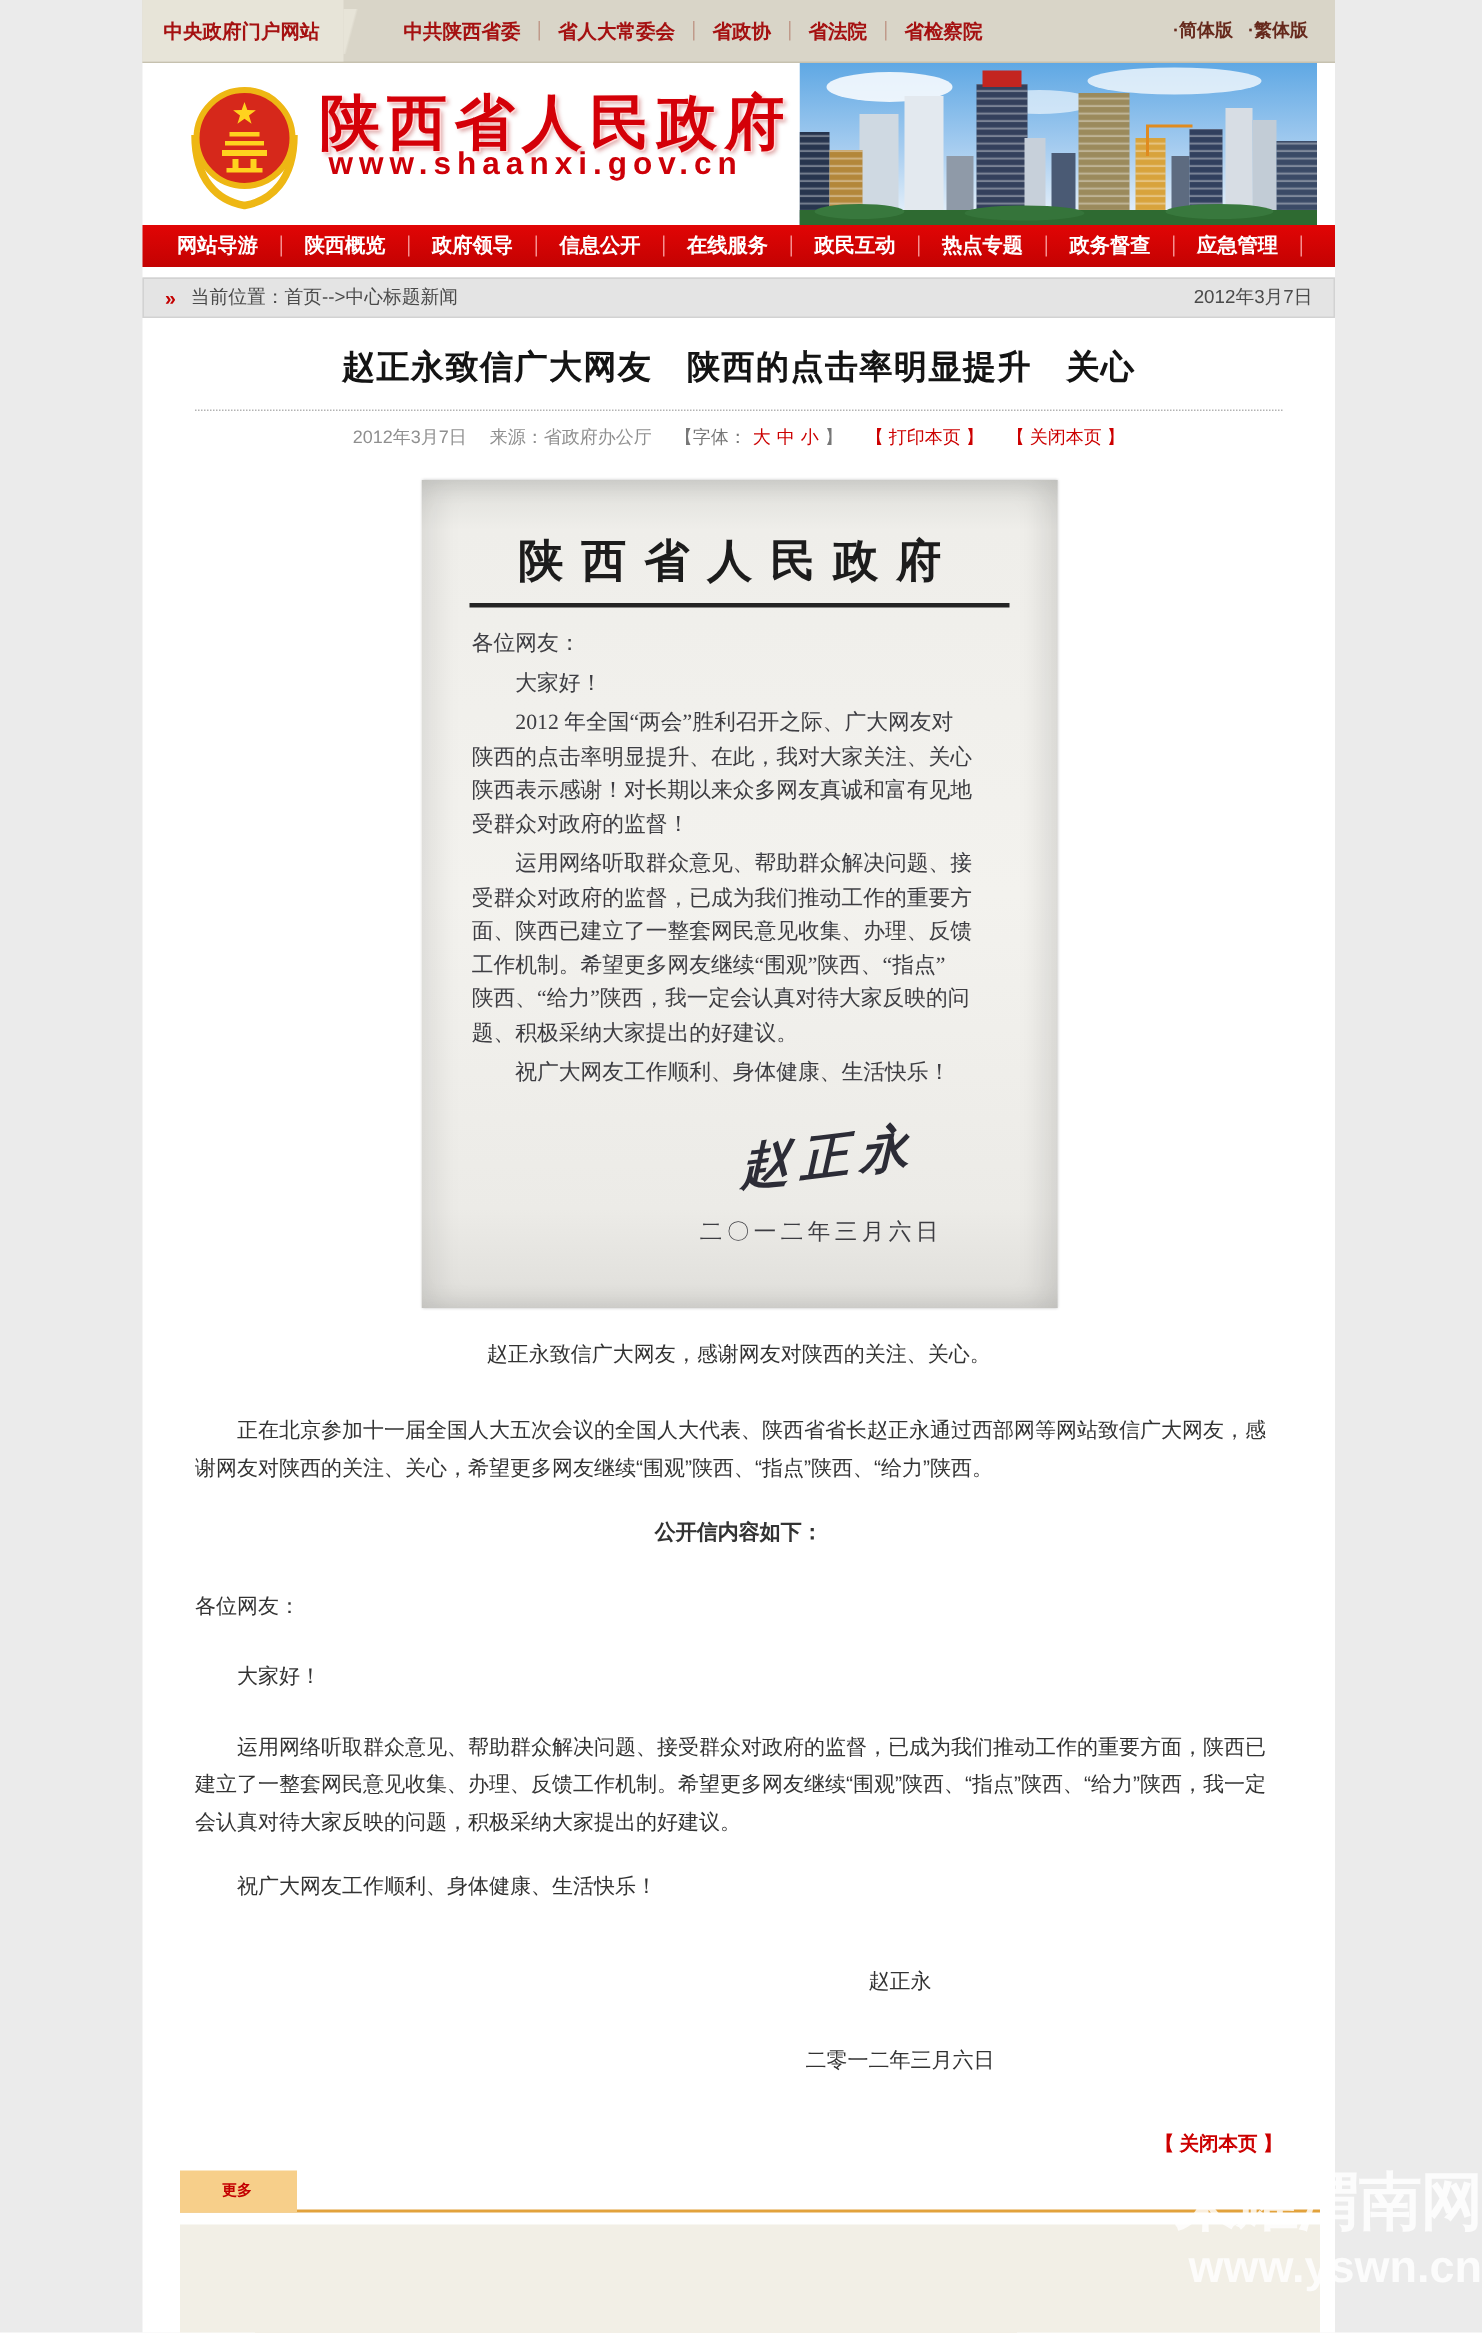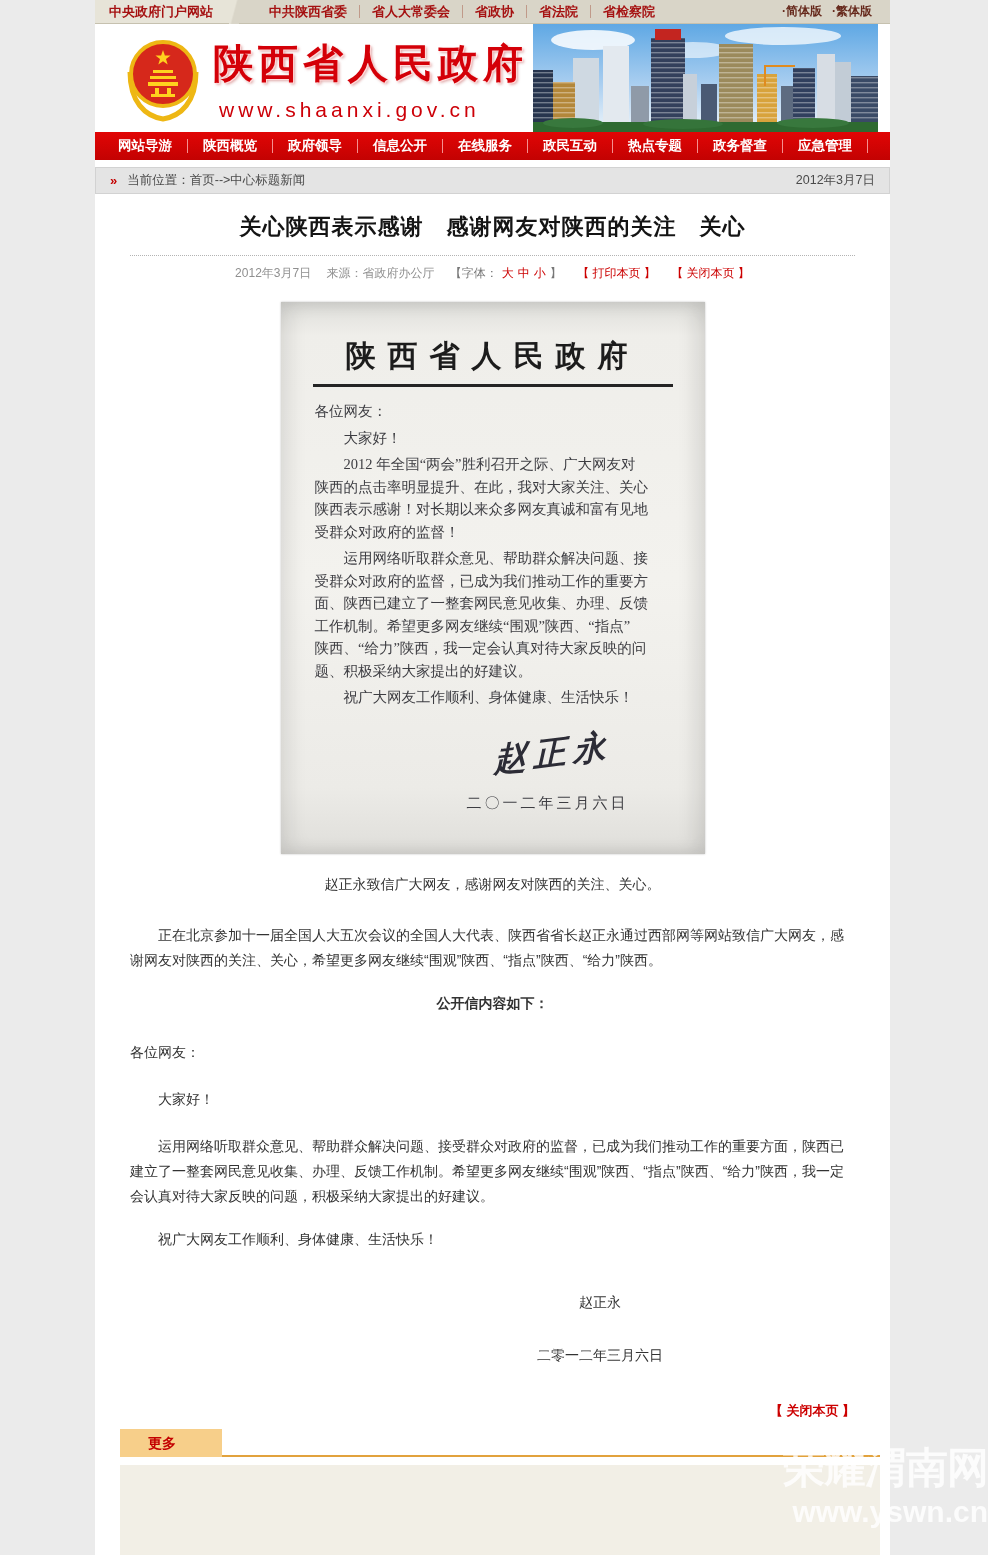--- a/index.html
+++ b/index.html
@@ -7,21 +7,21 @@
   body {
     position: relative;
     background: #ebebeb;
     overflow: hidden;
     font-family: "Liberation Sans", "DejaVu Sans", sans-serif;
   }
   .page { position: absolute; left: 95px; top: 0; width: 795px; }
 
   
   .topbar {
-    height: 24px; background: #d9d5c8; border-bottom: 1px solid #c6c1af;
+    height: 42px; background: #d9d5c8; border-bottom: 1px solid #c6c1af;
     display: flex; align-items: center; font-size: 13px; font-weight: bold; color: #a51111;
   }
   .portal {
     background: #e7e4d8; height: 100%; display: flex; align-items: center;
     padding: 0 16px 0 14px; cursor: pointer;
   }
   .portal-edge { width: 10px; height: 30px; background: linear-gradient(105deg, #e7e4d8 45%, #d9d5c8 55%); }
   .tlinks { display: flex; align-items: center; margin-left: 18px; }
   .tlink { padding: 0 12px; border-right: 1px solid #c09a8a; line-height: 13px; cursor: pointer; }
   .tlink:last-child { border-right: none; }
@@ -31,21 +31,21 @@
 
   
   .banner { height: 108px; background: #fff; position: relative; overflow: hidden; }
   .emblem { position: absolute; left: 28px; top: 12px; width: 80px; height: 86px; }
   .site-name {
     position: absolute; left: 118px; top: 12px; font-size: 40px; font-weight: bold;
     color: #d40008; letter-spacing: 5px;
     text-shadow: 1px 1px 0 #ffd9d9, 2px 2px 3px rgba(160,0,0,.35);
   }
   .site-url {
-    position: absolute; left: 124px; top: 74px; font-size: 21px; font-weight: normal;
+    position: absolute; left: 124px; top: 56px; font-size: 21px; font-weight: bold;
     color: #cd0008; letter-spacing: 4px;
   }
   .skyline { position: absolute; right: 12px; top: 0; width: 345px; height: 108px; }
 
   
   .nav {
     height: 28px; background: linear-gradient(#e10505, #c30202);
     display: flex; align-items: center; padding-left: 8px;
   }
   .nav-item {
@@ -111,22 +111,22 @@
   .p-wish { margin-bottom: 38px !important; }
   .sign-block { text-align: center; padding-left: 215px; }
   .sign-name-row { margin-bottom: 28px !important; }
   .sign-date-row { margin-bottom: 30px !important; }
   .close-row { text-align: right; font-size: 13px; font-weight: bold; margin-bottom: 6px !important; }
 
   
   .more { margin: 0 10px 0 25px; }
   .more-tabrow { border-bottom: 2px solid #e2a23c; height: 28px; }
   .more-tab {
-    display: inline-block; height: 28px; line-height: 28px; width: 102px;
-    padding-left: 28px; background: #f7cf8a; color: #c30000; font-weight: bold; font-size: 14px;
+    display: inline-block; height: 28px; line-height: 28px; width: 78px;
+    padding-left: 28px; background: #f7cf8a; color: #c30000; font-weight: bold; font-size: 10px;
   }
   .more-list { background: #f2efe6; margin-top: 8px; padding: 14px 18px 60px 28px; }
   .more-item { height: 25px; line-height: 25px; font-size: 13px; color: #4a4236; white-space: nowrap; overflow: hidden; }
 
   
   .watermark {
     position: absolute; right: 0; top: 1442px; z-index: 6; text-align: right;
     color: rgba(255,255,255,.82); font-weight: bold; pointer-events: none;
   }
   .wm1 { font-size: 42px; letter-spacing: -1px; line-height: 1.25; }
@@ -227,21 +227,21 @@
   <div class="nav-gap"></div>
 
   <div class="breadcrumb">
     <span class="crumb-marker">»</span>
     <span class="crumb-label">当前位置：</span>
     <span class="crumb-path">首页--&gt;中心标题新闻</span>
     <span class="crumb-date">2012年3月7日</span>
   </div>
 
   <div class="article">
-    <div class="title">关心陕西表示感谢　感谢网友对陕西的关注　关心</div>
+    <div class="title">赵正永致信广大网友　陕西的点击率明显提升　关心</div>
     <div class="dotted-rule"></div>
     <div class="meta">
       <span>2012年3月7日</span>
       <span class="mspace">来源：省政府办公厅</span>
       <span class="mspace dim">【字体：</span><span class="red-link">大</span><span class="red-link">中</span><span class="red-link">小</span><span class="dim">】</span>
       <span class="red-link mspace">【 打印本页 】</span>
       <span class="red-link mspace">【 关闭本页 】</span>
     </div>
 
     <div class="letter">

